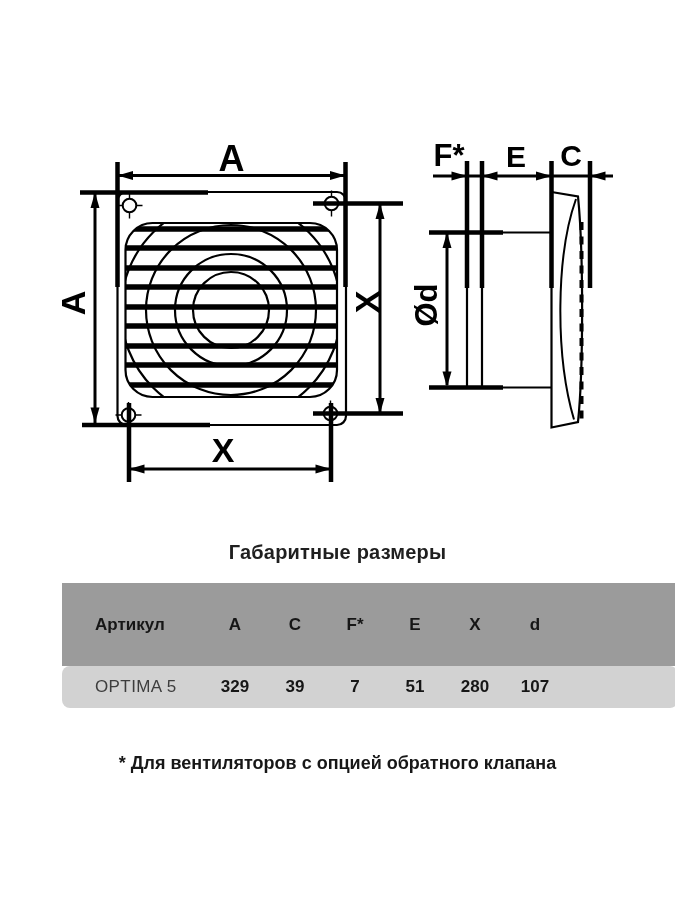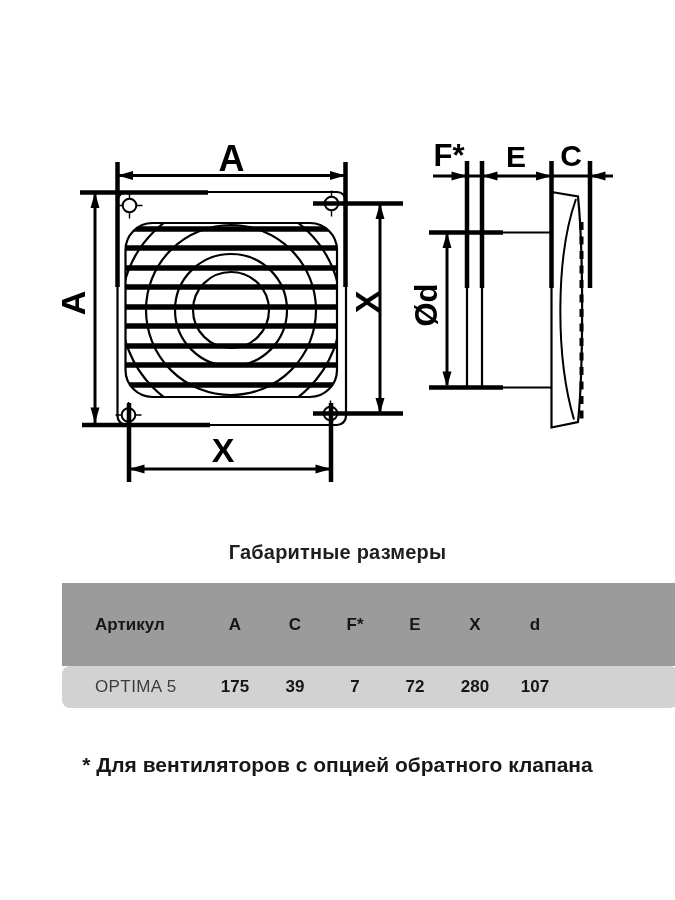--- a/index.html
+++ b/index.html
@@ -21,21 +21,21 @@
     padding-right:47px;align-items:center;
   }
   .trow-header{height:83px;background:#9b9b9b;}
   .trow-data{height:42px;}
   .trow-alt{background:#d2d2d2;border-radius:8px;}
   .cell{text-align:center;font-size:17px;font-weight:bold;color:#161616;}
   .cell-first{text-align:left;padding-left:33px;}
   .cell-label{font-weight:normal;color:#3d3d3d;letter-spacing:.4px;}
   .footnote{
     position:absolute;top:753px;left:0;width:675px;text-align:center;
-    font-size:21px;font-weight:bold;color:#171717;
+    font-size:18px;font-weight:bold;color:#171717;
   }
 </style>
 </head>
 <body>
 
 <svg class="drawing" width="675" height="535" viewBox="0 0 675 535" xmlns="http://www.w3.org/2000/svg">
   <defs>
     <clipPath id="grilleClip">
       <rect x="125.5" y="223" width="211.5" height="174" rx="27" ry="27"></rect>
     </clipPath>
@@ -146,22 +146,22 @@
     <div class="cell">C</div>
     <div class="cell">F*</div>
     <div class="cell">E</div>
     <div class="cell">X</div>
     <div class="cell">d</div>
   </div>
 
 
   <div class="trow trow-data trow-alt">
     <div class="cell cell-first cell-label">OPTIMA 5</div>
-    <div class="cell">175</div>
+    <div class="cell">329</div>
     <div class="cell">39</div>
     <div class="cell">7</div>
-    <div class="cell">72</div>
+    <div class="cell">51</div>
     <div class="cell">280</div>
     <div class="cell">107</div>
   </div>
 </div>
 
 <div class="footnote">* Для вентиляторов с опцией обратного клапана</div>
 
 </body></html>

